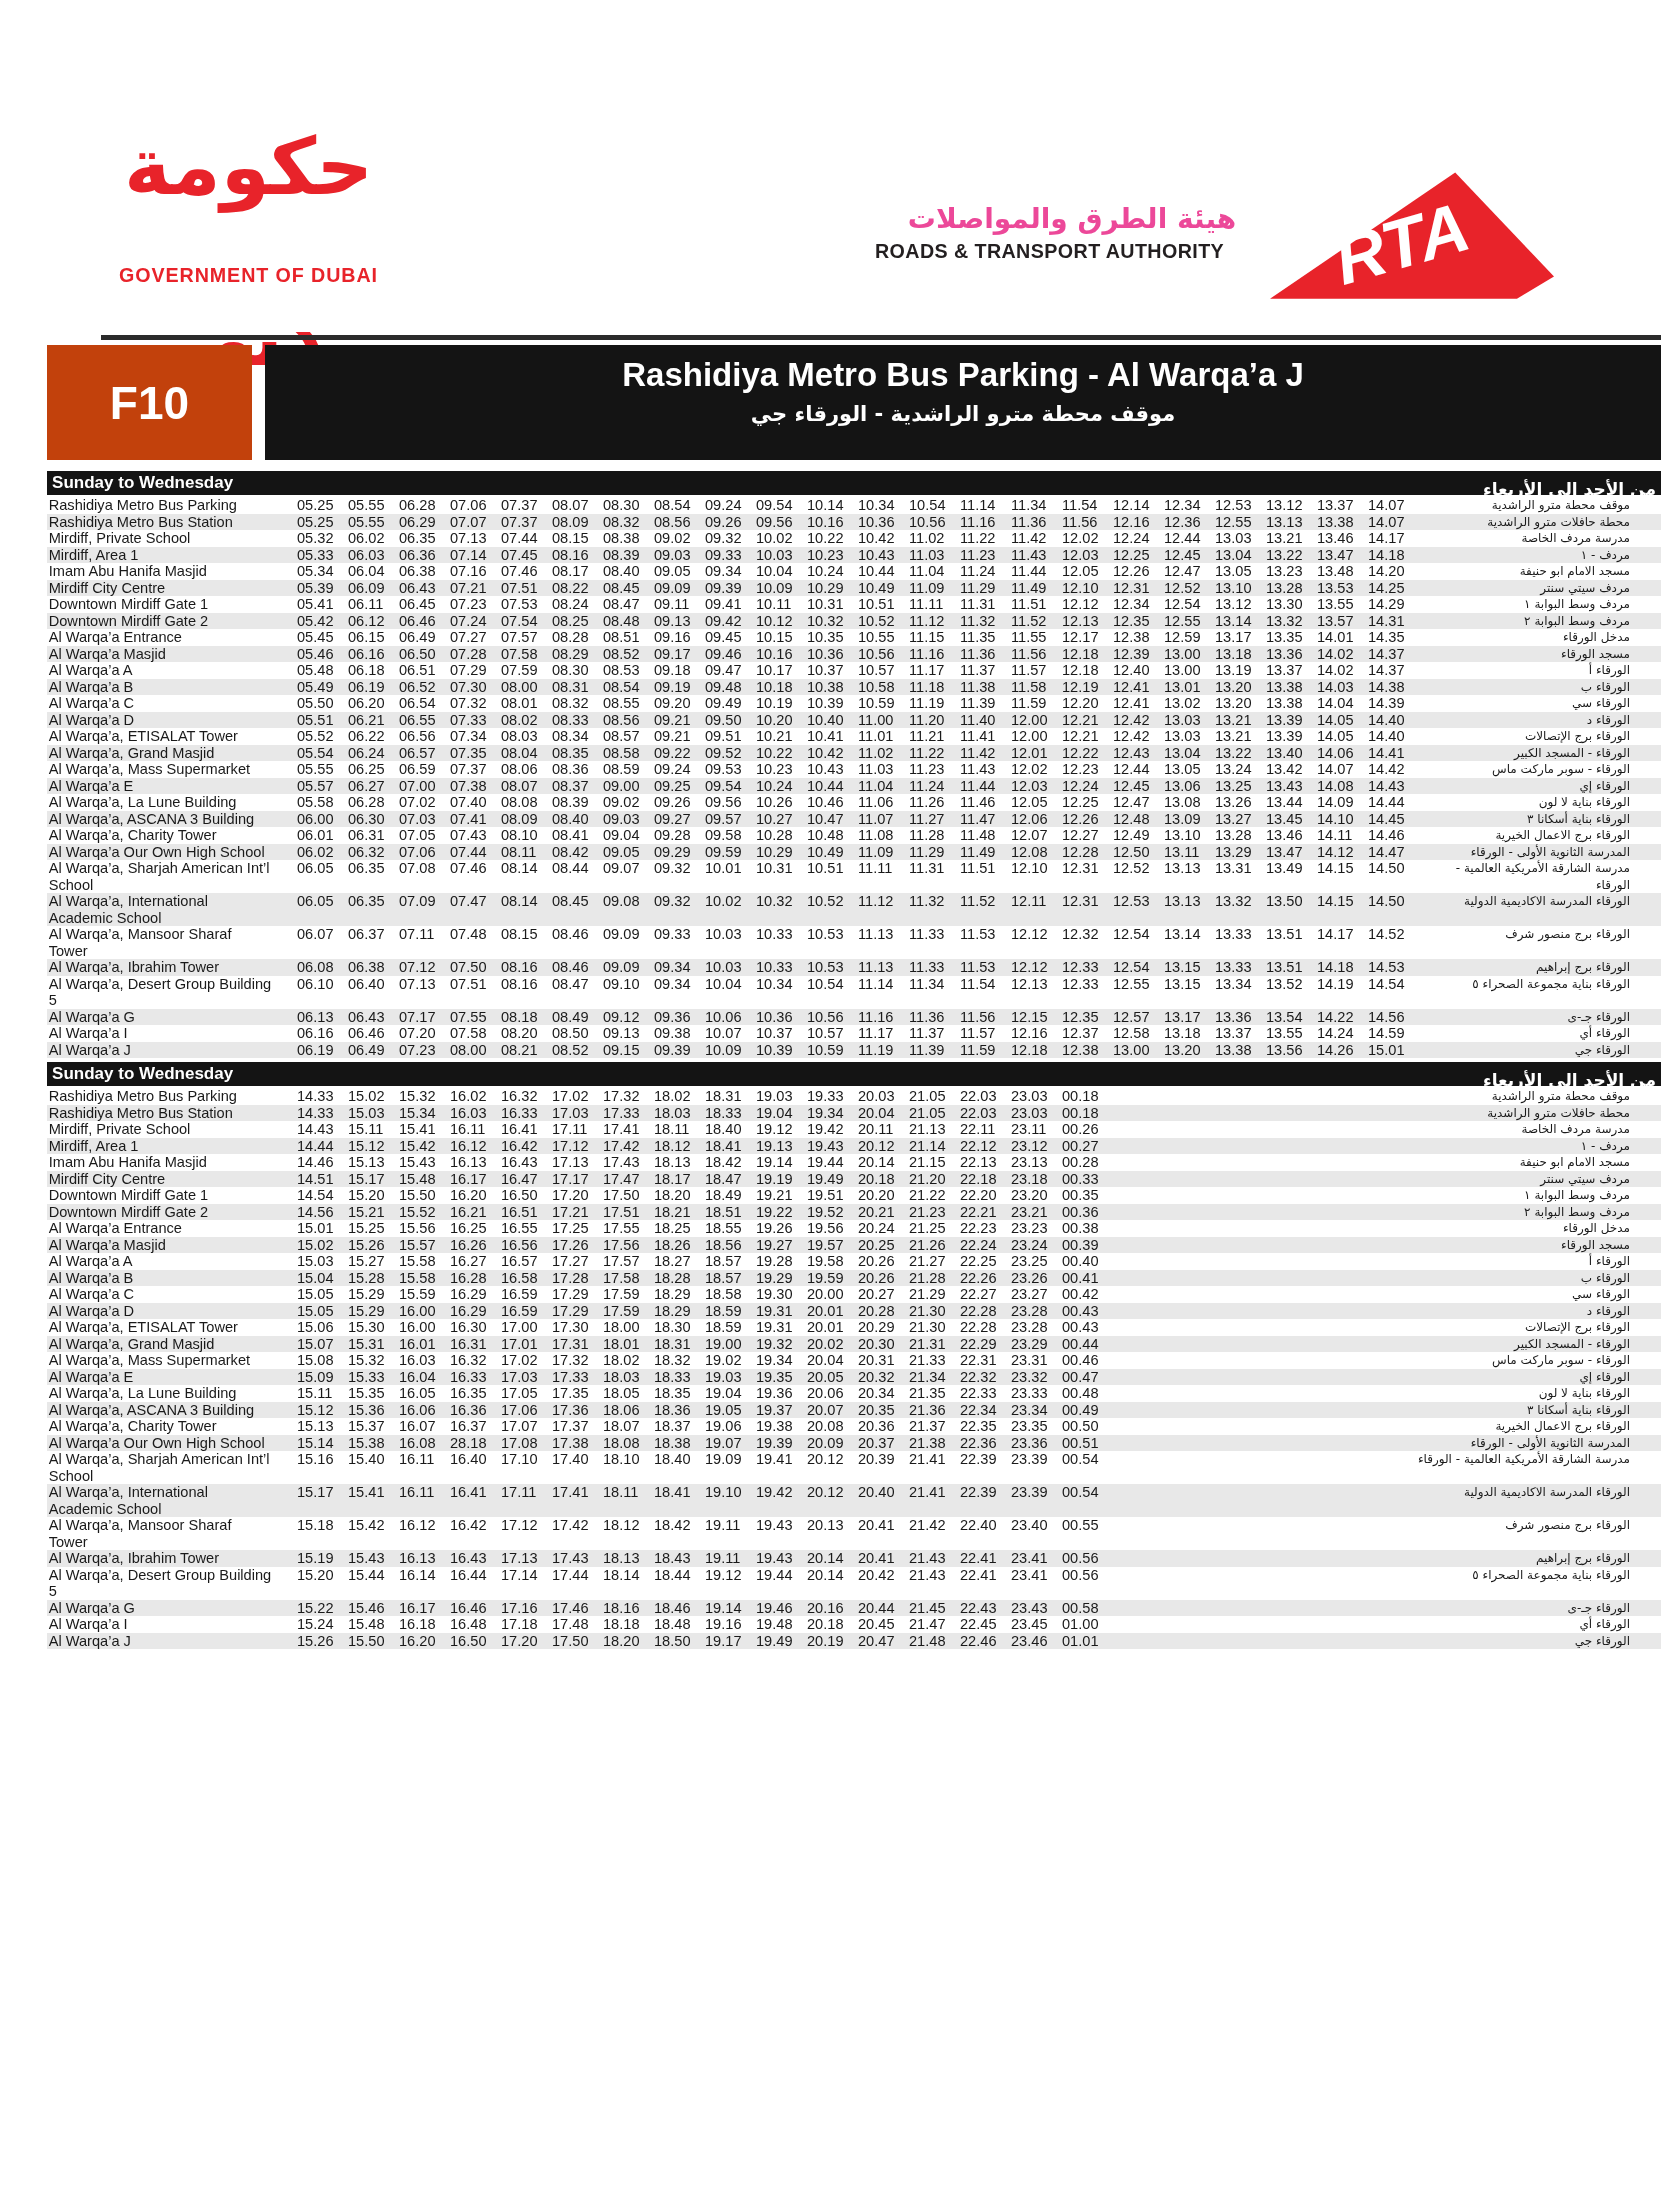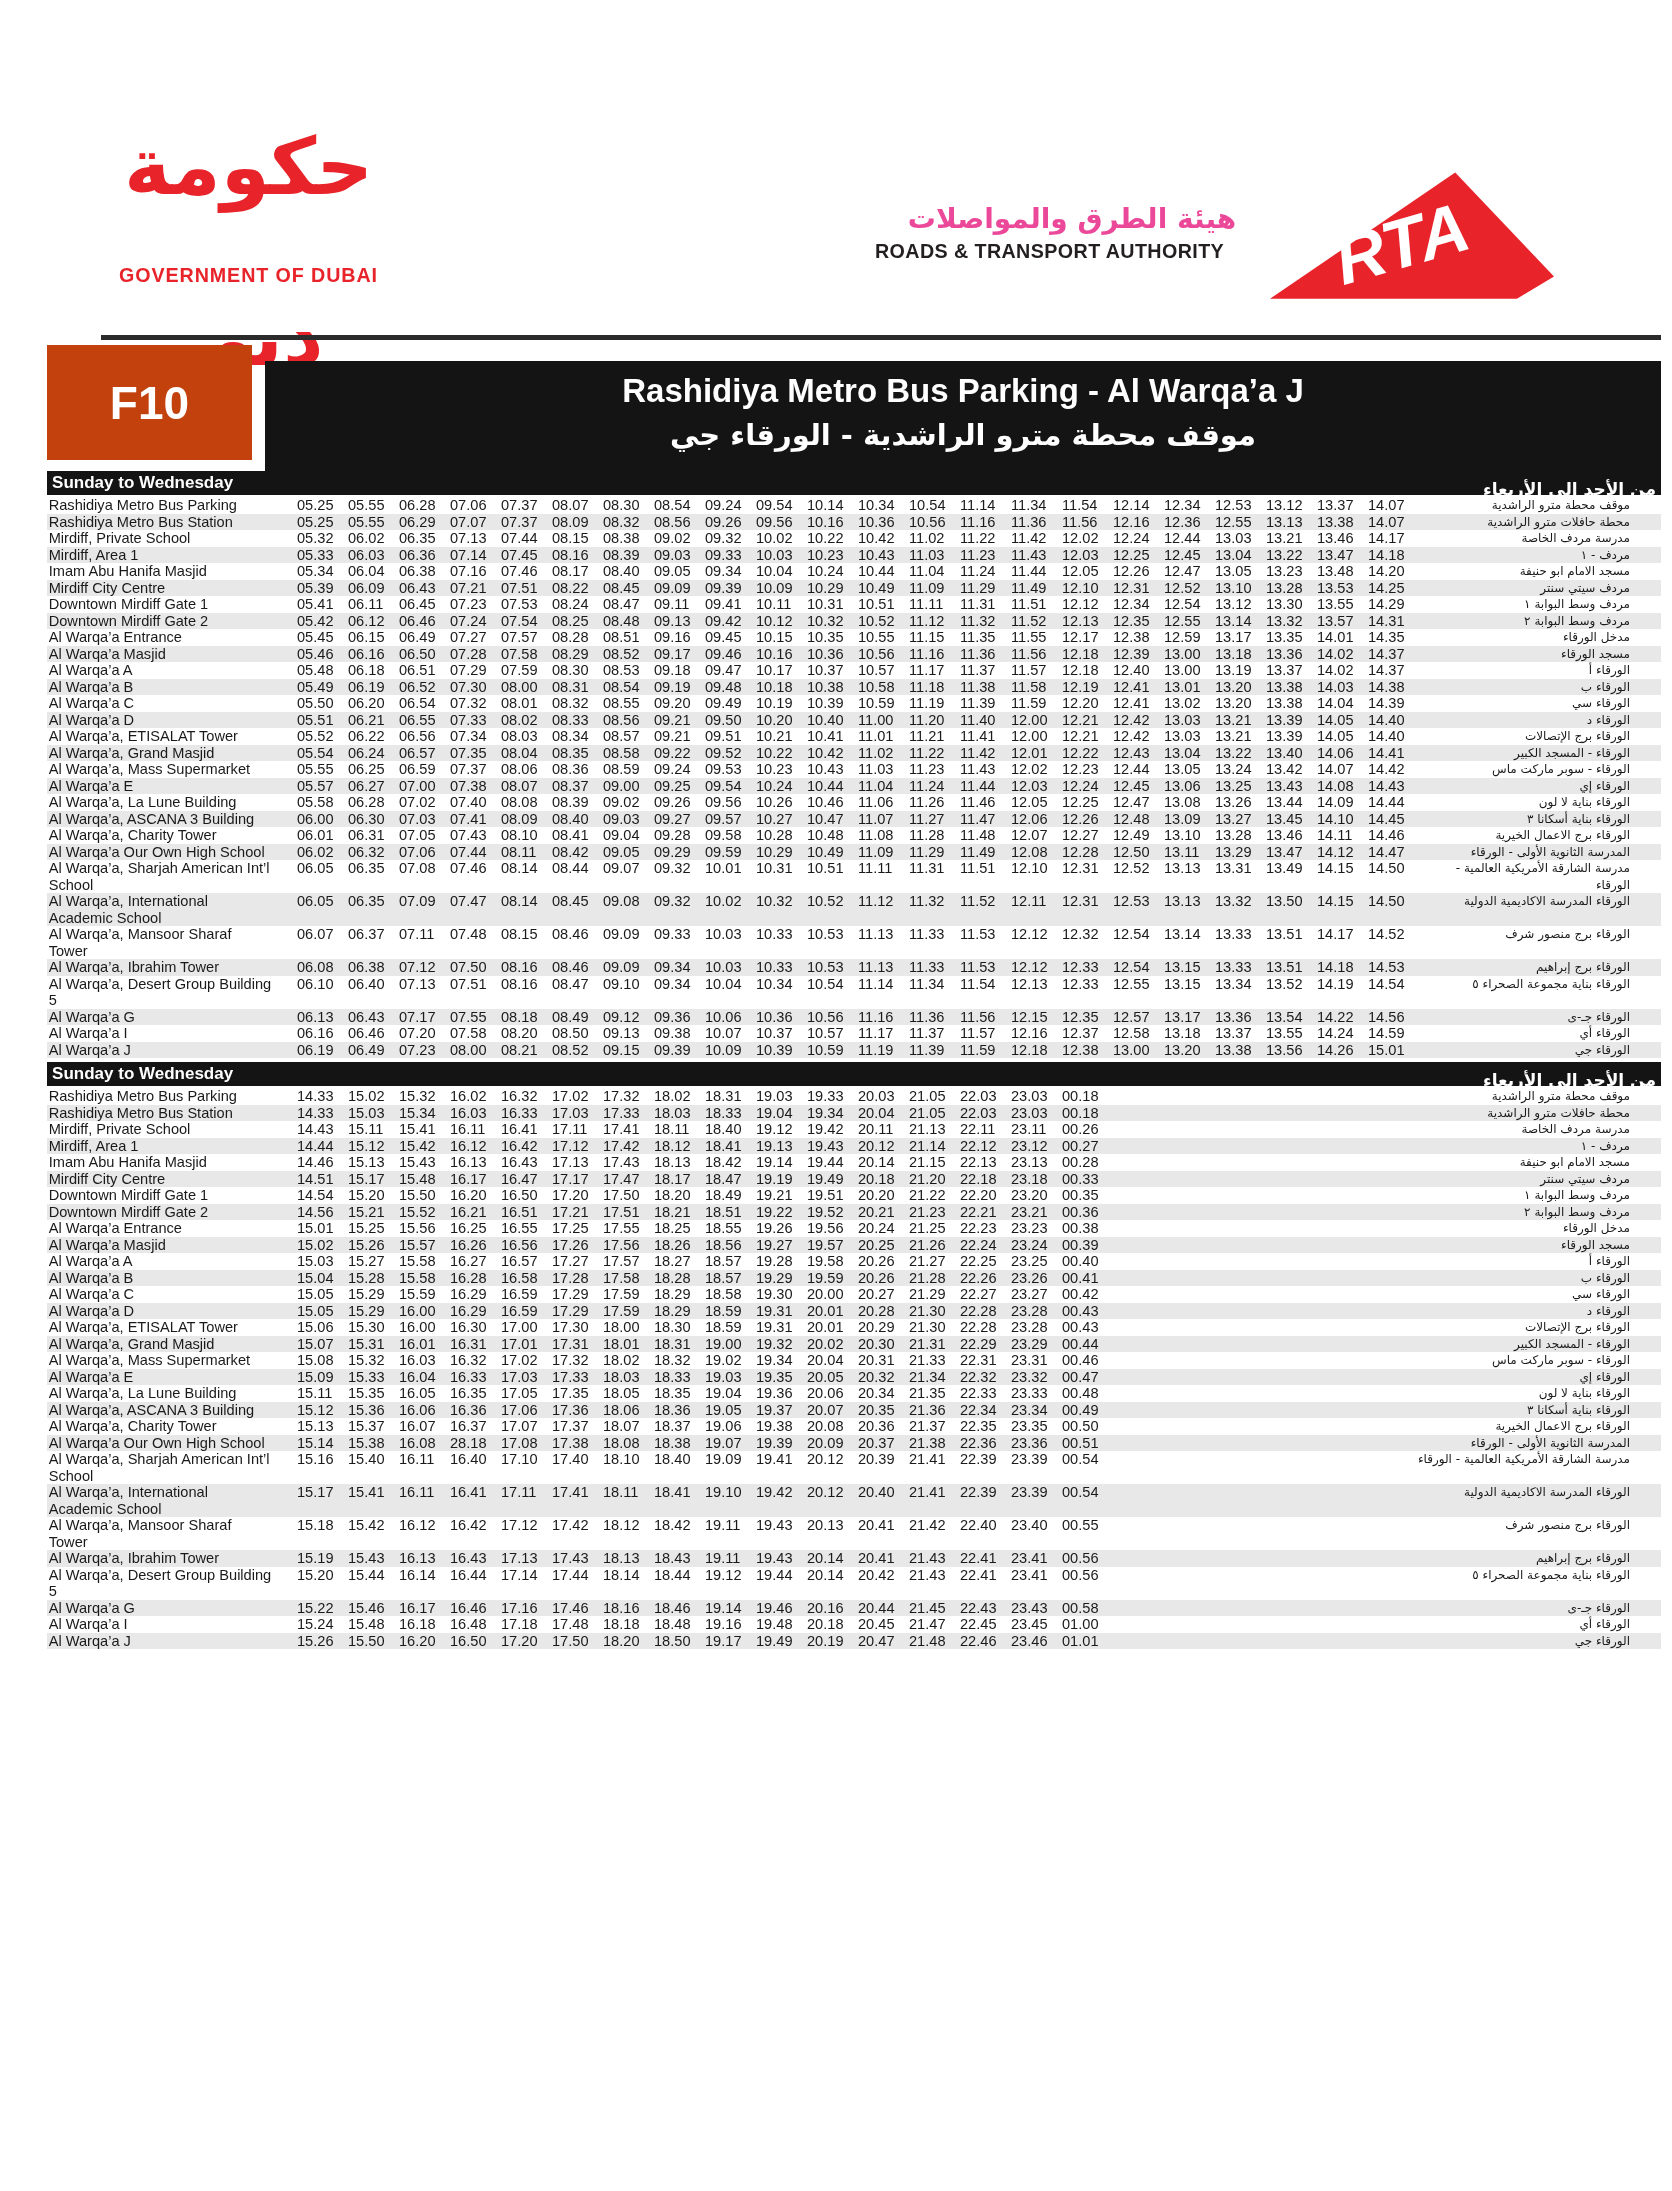--- a/index.html
+++ b/index.html
@@ -18,25 +18,25 @@
   .rta-ar { font-family:"DejaVu Sans", sans-serif; font-size:28px; font-weight:bold; color:#ec4899; direction:rtl; text-align:center; white-space:nowrap; }
   .rta-en { font-size:19.7px; font-weight:bold; color:#231f20; letter-spacing:0.4px; margin-top:5.1px; white-space:nowrap; }
   .rta-logo { position:absolute; left:1270px; top:170px; width:284px; height:130px; }
   
   .rule { position:absolute; left:101px; top:335px; width:1560px; height:5.1px; background:#2b2b2b; }
   .route-badge {
     position:absolute; left:47px; top:345px; width:205px; height:115px; background:#c2410c;
     color:#fff; font-size:46px; font-weight:bold; display:flex; align-items:center; justify-content:center;
   }
   .route-title {
-    position:absolute; left:265px; top:361px; width:1396px; height:115px; background:#141414;
+    position:absolute; left:265px; top:345px; width:1396px; height:115px; background:#141414;
     color:#fff; text-align:center;
   }
   .route-title-en { font-size:33px; font-weight:bold; margin-top:11px; }
-  .route-title-ar { font-family:"DejaVu Sans", sans-serif; font-size:29px; font-weight:bold; margin-top:7.7px; direction:rtl; }
+  .route-title-ar { font-family:"DejaVu Sans", sans-serif; font-size:21px; font-weight:bold; margin-top:7.7px; direction:rtl; }
   
   .tables { position:absolute; left:47px; top:471px; width:1614px; }
   .section-bar {
     height:24px; background:#141414; color:#ffffff; display:flex; align-items:center;
     justify-content:space-between; padding:0 5.1px; box-sizing:border-box; font-size:17px; font-weight:bold;
   }
   .section-bar + .rows { margin-top:2px; }
   .rows { margin-bottom:4.3px; }
   .bar-ar { font-family:"DejaVu Sans", sans-serif; direction:rtl;margin-top:12px; }
   .row { display:flex; align-items:flex-start; font-size:14.6px; line-height:16.5px; }

